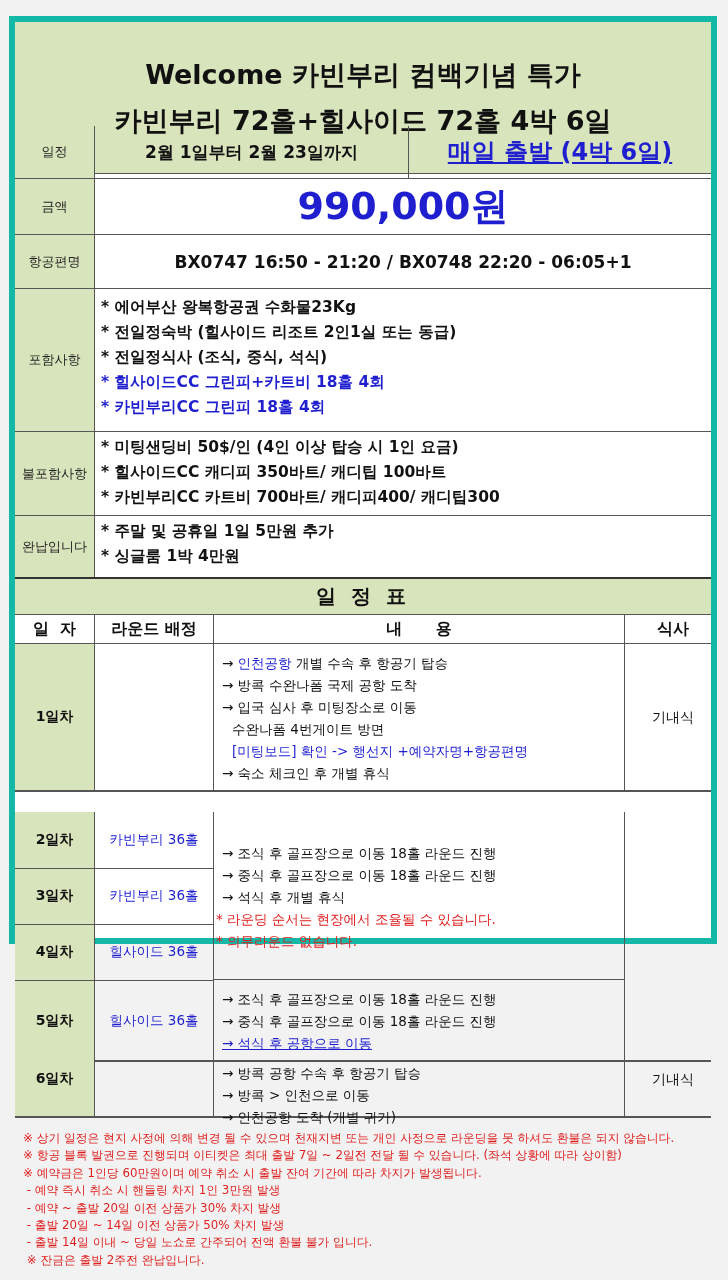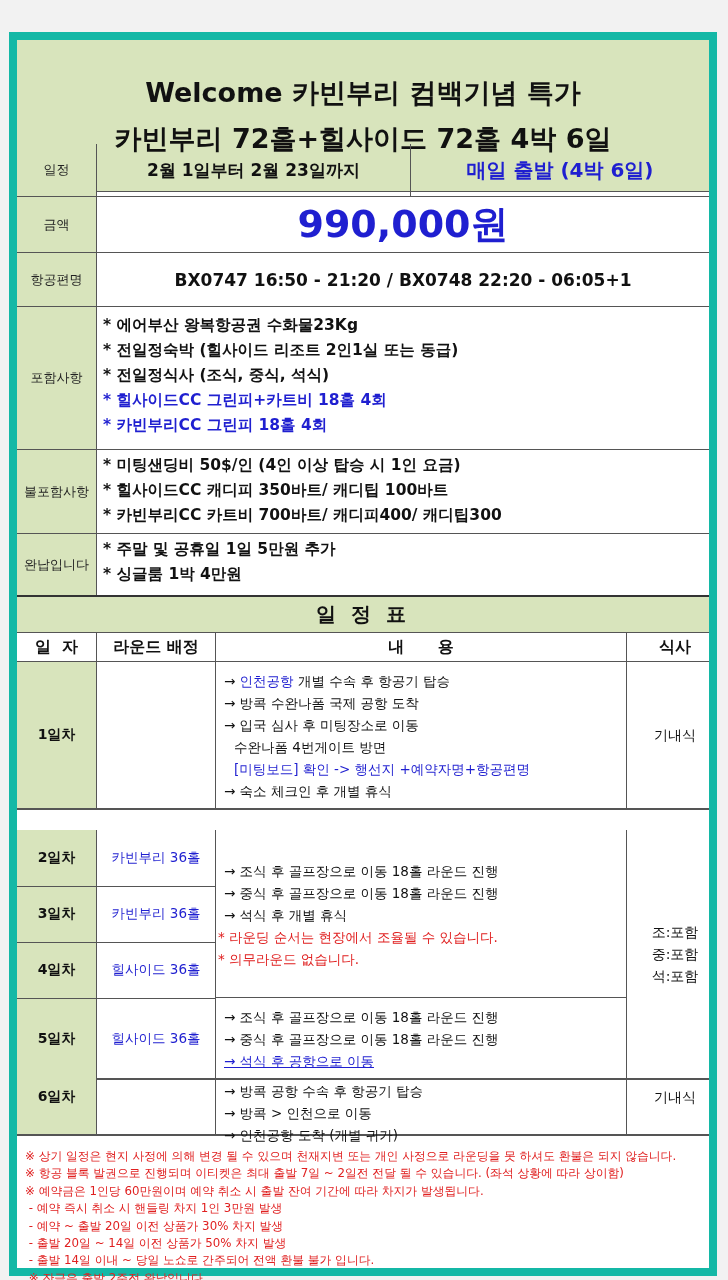--- a/index.html
+++ b/index.html
@@ -2,22 +2,22 @@
 <html><head>
 <meta charset="utf-8">
 <style>
   html, body { margin: 0; padding: 0; }
   body {
     width: 728px; height: 1280px; background: #f2f2f2;
     font-family: "DejaVu Sans", "Liberation Sans", sans-serif;
     color: #111; position: relative; overflow: hidden;
   }
   .sheet {
-    position: absolute; left: 9px; top: 32px; width: 708px; height: 1244px;
-    border: 8px solid #14b8a6; background: #fff; box-sizing: border-box;
+    position: absolute; left: 9px; top: 16px; width: 708px; height: 928px;
+    border: 6px solid #14b8a6; background: #fff; box-sizing: border-box;
   }
   .green { background: #d8e4bc; }
   .row { position: absolute; left: 0; right: 0; box-sizing: border-box; border-bottom: 1px solid #555; }
   .title {
     top: 0; height: 152px; display: flex; flex-direction: column; align-items: center; justify-content: center;
     font-weight: bold; font-size: 27px; line-height: 46px; color: #111;
   }
   .label-cell {
     position: absolute; left: 0; top: 0; bottom: 0; width: 80px; box-sizing: border-box;
     border-right: 1px solid #555; display: flex; align-items: center; justify-content: center;
@@ -53,21 +53,21 @@
     <div>Welcome 카빈부리 컴백기념 특가</div>
     <div>카빈부리 72홀+힐사이드 72홀 4박 6일</div>
   </div>
 
   <div class="row" style="top:104px;height:53px;">
     <div class="label-cell green">일정</div>
     <div class="content-cell" style="right:auto;width:314px;border-right:1px solid #555;">
       <div class="center bold" style="height:100%;font-size:17px;">2월 1일부터 2월 23일까지</div>
     </div>
     <div class="content-cell" style="left:394px;">
-      <div class="center bold blue" style="height:100%;font-size:20px;">매일 출발 (4박 6일)</div>
+      <div class="center bold blue" style="height:100%;font-size:24px;text-decoration:underline;">매일 출발 (4박 6일)</div>
     </div>
   </div>
 
   <div class="row" style="top:157px;height:56px;">
     <div class="label-cell green">금액</div>
     <div class="content-cell center bold blue" style="font-size:38px;">990,000원</div>
   </div>
 
   <div class="row" style="top:213px;height:54px;">
     <div class="label-cell green">항공편명</div>
@@ -151,25 +151,20 @@
         <div class="red" style="margin-left:-6px;">* 라운딩 순서는 현장에서 조율될 수 있습니다.</div>
         <div class="red" style="margin-left:-6px;">* 의무라운드 없습니다.</div>
       </div>
       <div class="desc" style="position:absolute;top:168px;height:82px;width:100%;box-sizing:border-box;padding-top:8px;">
         <div>→ 조식 후 골프장으로 이동 18홀 라운드 진행</div>
         <div>→ 중식 후 골프장으로 이동 18홀 라운드 진행</div>
         <div class="blue u" style="display:inline-block;">→ 석식 후 공항으로 이동</div>
       </div>
     </div>
 
-    <div class="c4 cell center meal" style="flex-direction:column;">
-      <div>조:포함</div>
-      <div>중:포함</div>
-      <div>석:포함</div>
-    </div>
   </div>
 
   <div class="row" style="top:1020px;height:76px;border-bottom:2px solid #555;">
     <div class="c1 cell green center daycell">6일차</div>
     <div class="c2 cell center roundcell"></div>
     <div class="c3 cell desc" style="padding-top:20px;">
       <div>→ 방콕 공항 수속 후 항공기 탑승</div>
       <div>→ 방콕 &gt; 인천으로 이동</div>
       <div>→ 인천공항 도착 (개별 귀가)</div>
     </div>

